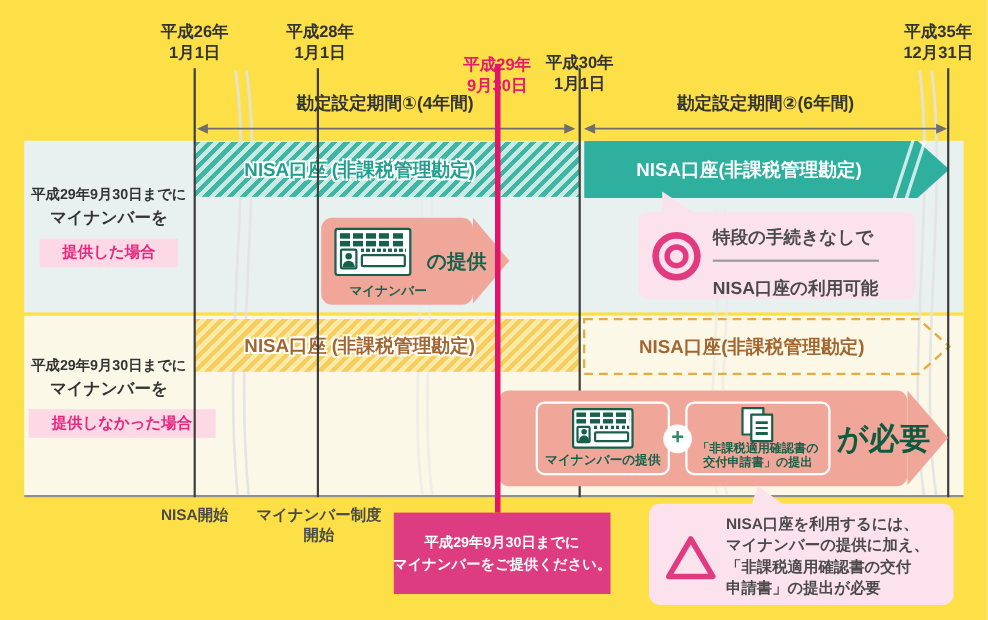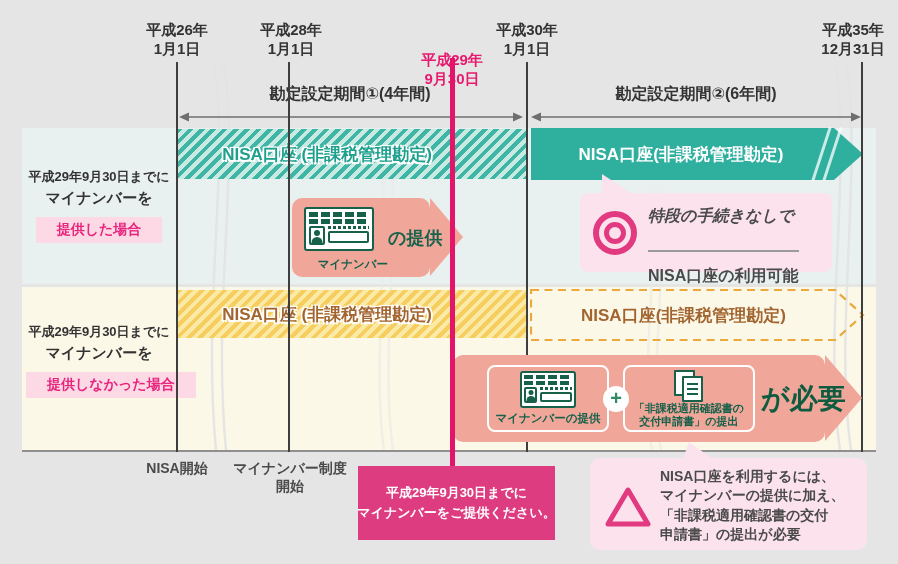--- a/index.html
+++ b/index.html
@@ -1,24 +1,24 @@
 <!DOCTYPE html>
 <html><head>
 <meta charset="utf-8">
 <style>
   * { margin:0; padding:0; box-sizing:border-box; }
   html,body { background:#fff; }
   body { font-family:"Liberation Sans","DejaVu Sans",sans-serif; }
-  #stage { position:relative; width:898px; height:564px; background:#e5e5e5; overflow:hidden; }
+  #stage { position:relative; width:898px; height:564px; background:#fde047; overflow:hidden; }
 
   
   .date { position:absolute; top:20px; width:112px; text-align:center;
           font-size:15px; line-height:19px; font-weight:bold; color:#333; white-space:nowrap; }
   .date.pink { color:#E7196E;margin-top:30px; }
-  .d1 { left:121px; } .d2 { left:235px; } .d3 { left:396px; } .d4 { left:471px; } .d5 { left:797px; }
+  .d1 { left:121px; } .d2 { left:235px; } .d3 { left:396px; } .d4 { left:471px;margin-top:28px; } .d5 { left:797px; }
 
   
   .vline { position:absolute; top:62px; width:2px; height:390px; background:#3E3E3E; z-index:15; }
   .v1 { left:176px; } .v2 { left:288px; } .v3 { left:526px; } .v4 { left:861px; }
   .vpink { position:absolute; left:450px; top:58px; width:5px; height:408px; background:#E2156B; z-index:40; }
 
   
   .period { position:absolute; top:84px; width:220px; text-align:center; font-size:16px;
             font-weight:bold; color:#333; white-space:nowrap; z-index:6; }
   .p1 { left:240px; } .p2 { left:586px; }
@@ -103,22 +103,22 @@
   
   .note { position:absolute; left:580px; top:193px; width:252px; height:79px;
           background:#FBE2ED; border-radius:8px; z-index:20; }
   .note-tail { position:absolute; left:22px; top:-19px; width:0; height:0;
           border-bottom:20px solid #FBE2ED; border-right:30px solid transparent; }
   .ring { position:absolute; left:13px; top:18px; width:44px; height:44px;
           border:6px solid #E23A80; border-radius:50%; }
   .ring::after { content:''; position:absolute; left:50%; top:50%; transform:translate(-50%,-50%);
           width:12px; height:12px; border:5px solid #E23A80; border-radius:50%; }
   .note-text { position:absolute; left:68px; top:13px; }
-  .nt1 { font-size:16px; font-weight:bold; color:#4A4A4A; padding-bottom:23px;
-         border-bottom:2px solid #9B9B9B; white-space:nowrap;font-style:italic; }
+  .nt1 { font-size:16px; font-weight:bold; color:#4A4A4A; padding-bottom:9px;
+         border-bottom:2px solid #9B9B9B; white-space:nowrap; }
   .nt2 { font-size:16px; font-weight:bold; color:#4A4A4A; margin-top:14px; white-space:nowrap; }
 
   
   .arrow2 { position:absolute; left:453px; top:355px; width:372px; height:87px;
             background:#F0A79A; border-radius:10px; z-index:20; }
   .arrow2 .tip { position:absolute; left:100%; top:0; width:0; height:0;
             border-top:43.5px solid transparent; border-bottom:43.5px solid transparent;
             border-left:37px solid #F0A79A; }
   .wbox { position:absolute; top:10px; height:67px; border:2px solid #fff; border-radius:8px;
           text-align:center; }

